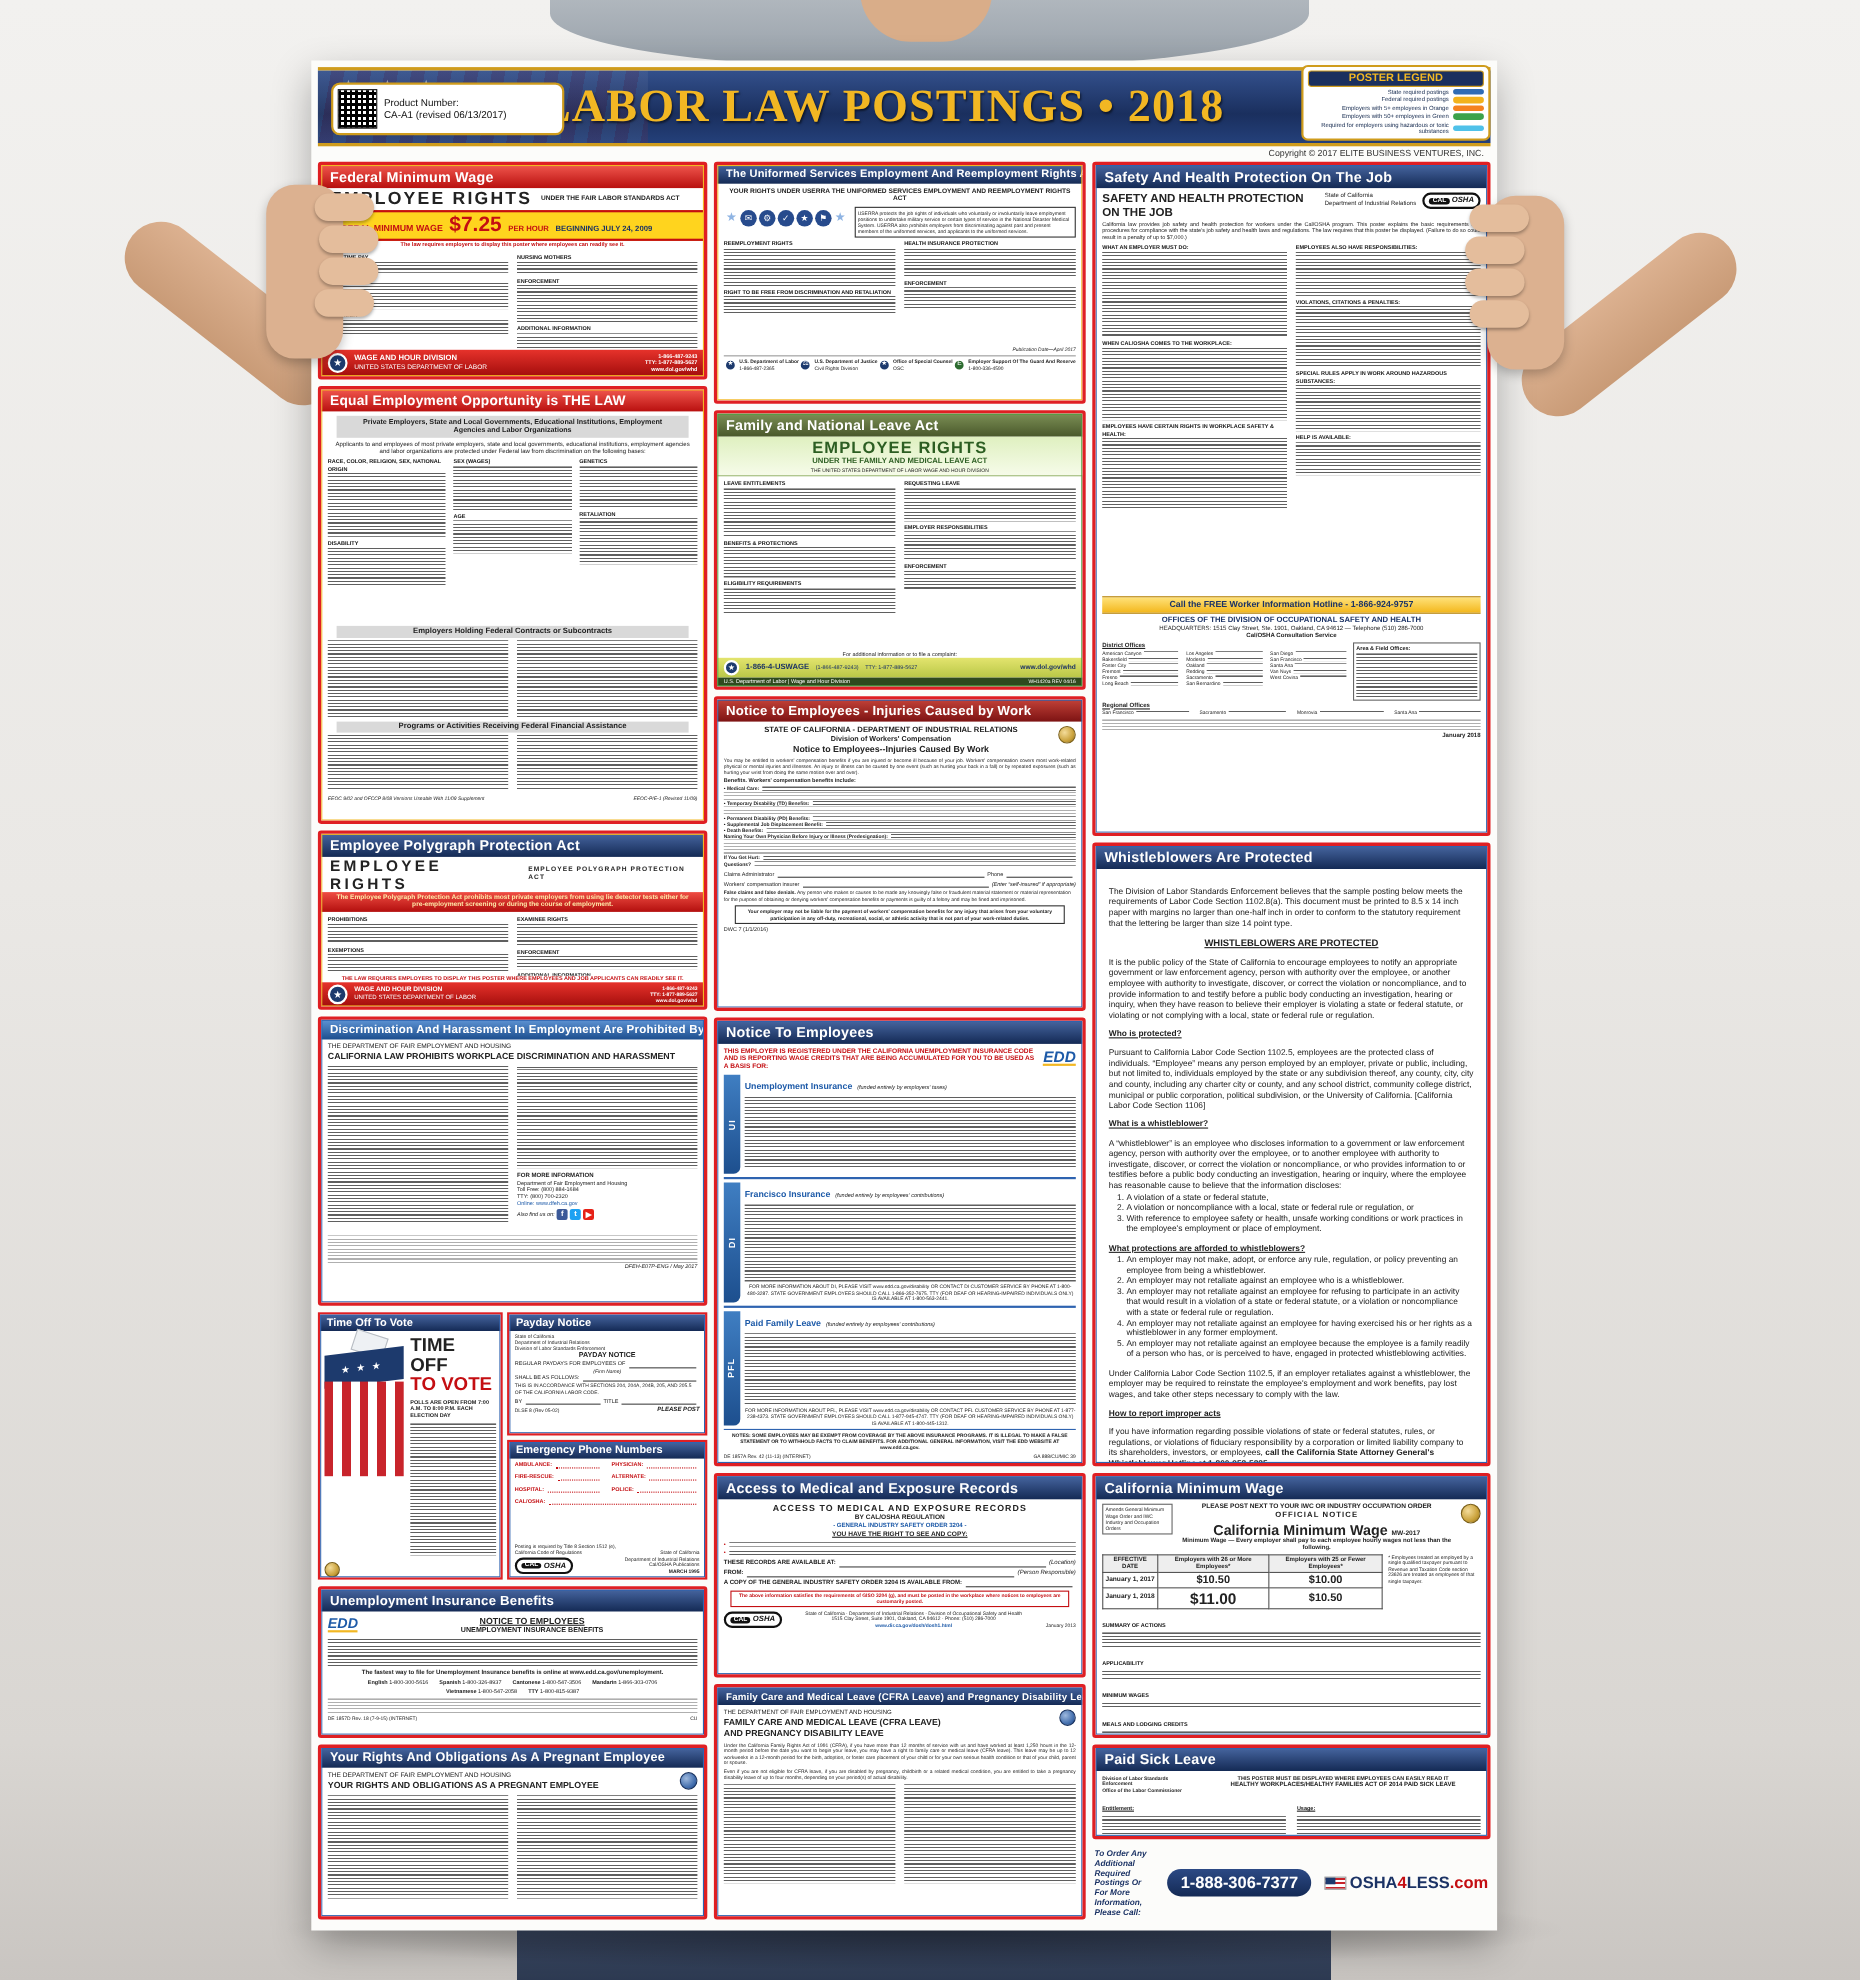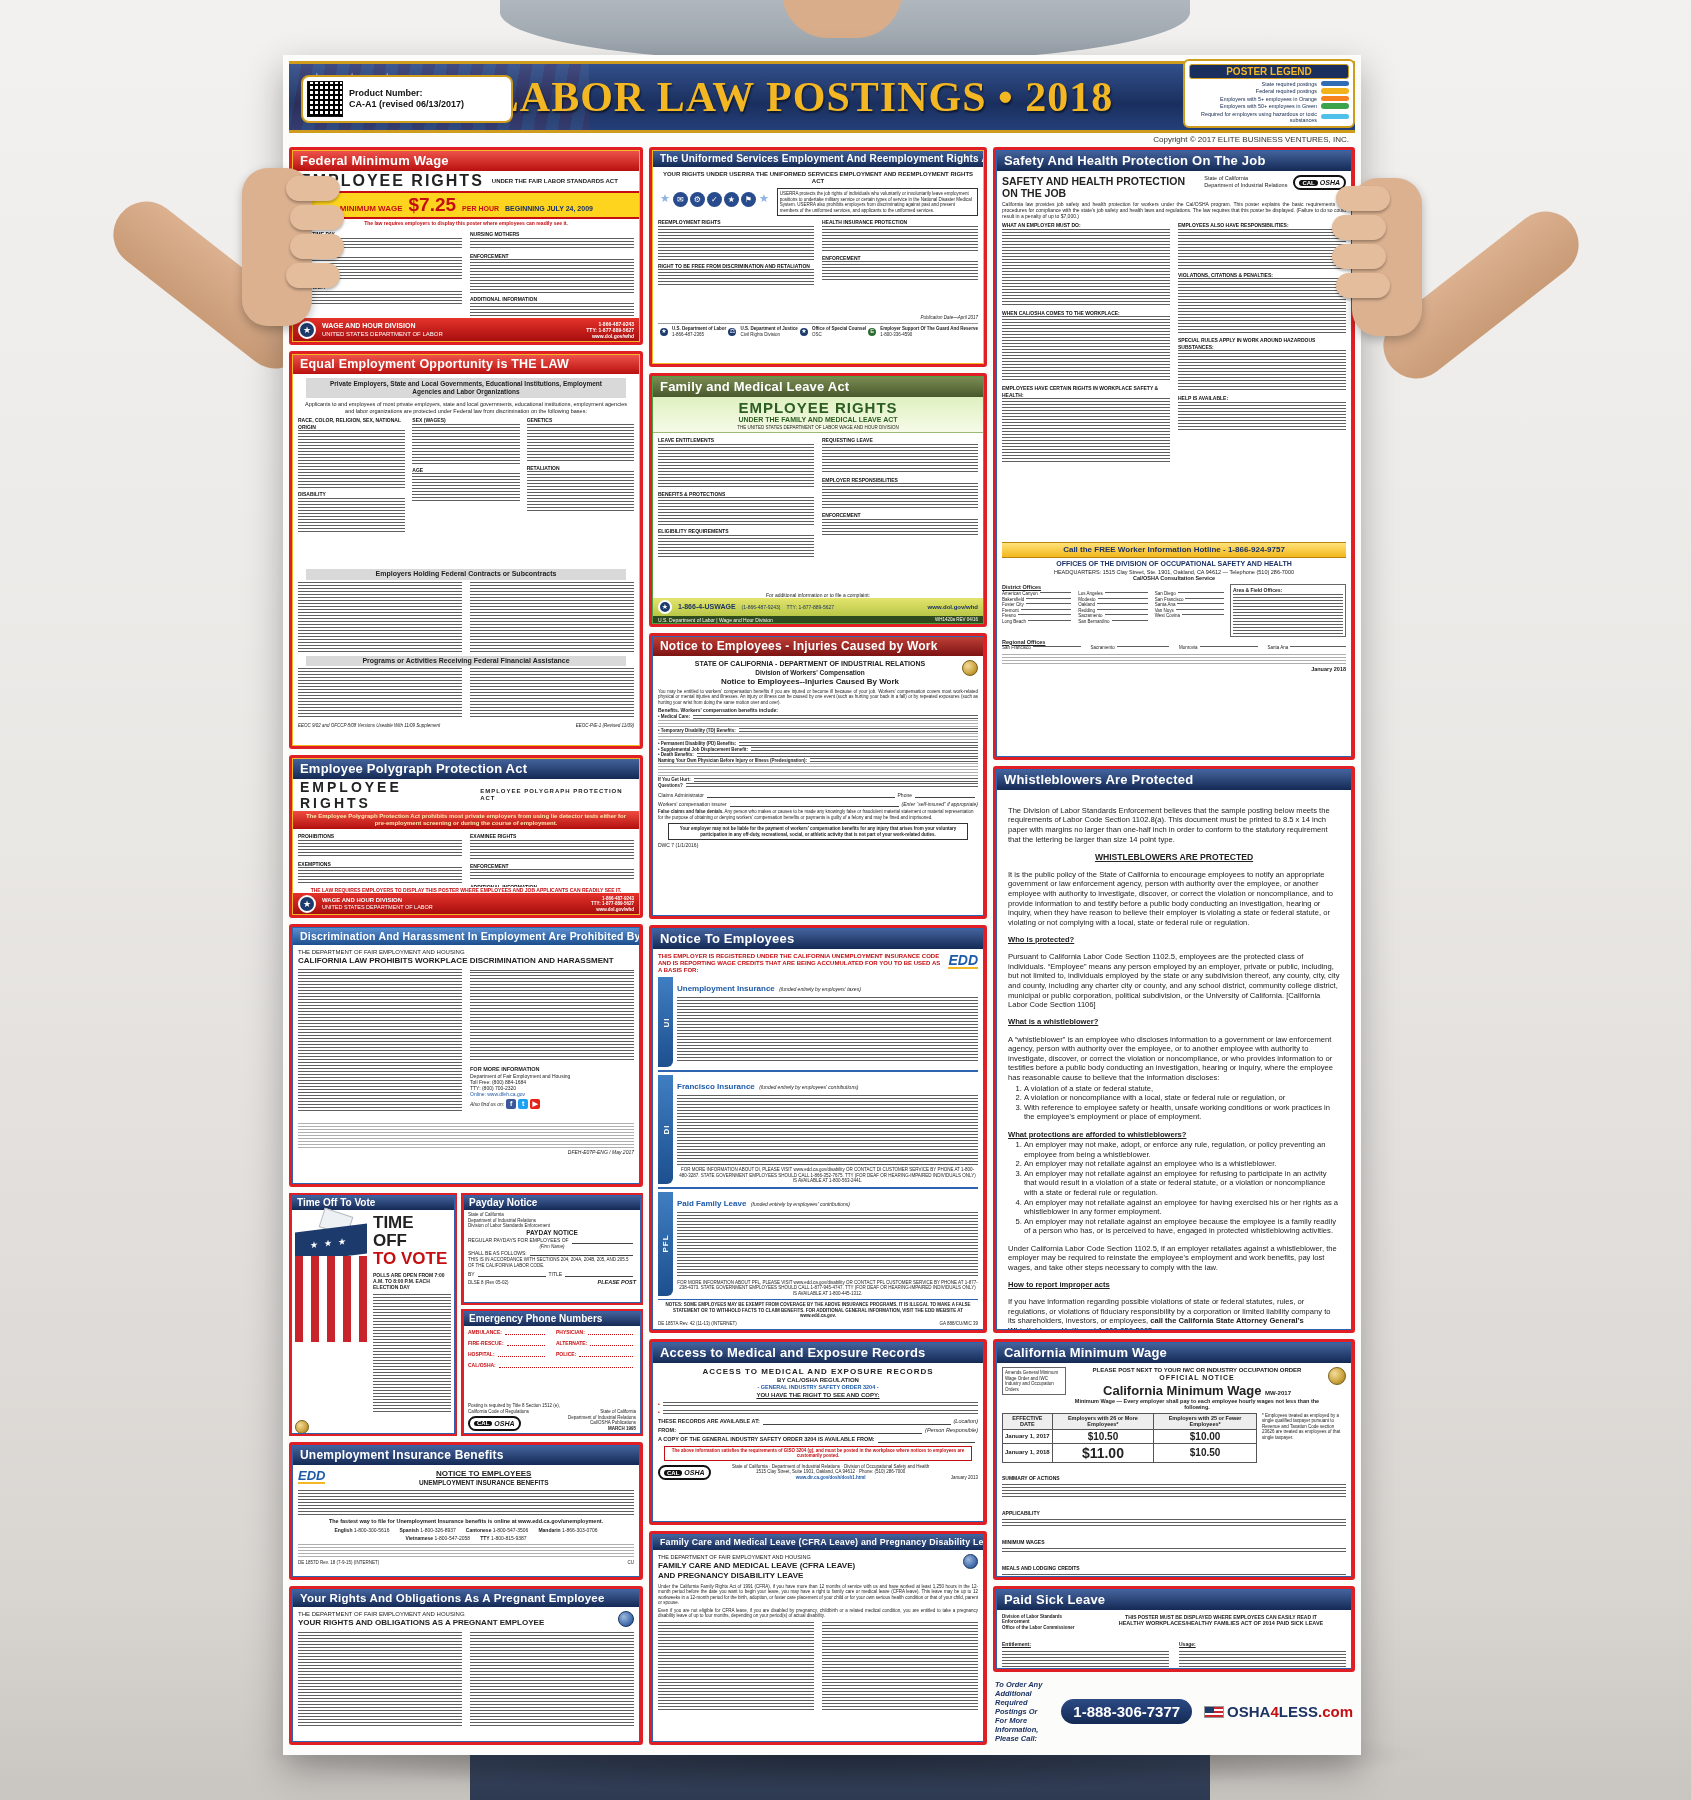--- a/index.html
+++ b/index.html
@@ -35,21 +35,21 @@
     background:linear-gradient(180deg,#33508c 0%,#1a2f5e 60%,#24407a 100%);display:flex;align-items:center;overflow:hidden}
   .masthead .flagmotif{position:absolute;left:0;top:0;bottom:0;width:300px;opacity:.35;
     background:repeating-linear-gradient(100deg,rgba(255,255,255,.16) 0 12px,rgba(170,40,50,.35) 12px 24px)}
   .masthead .stars{position:absolute;left:22px;top:6px;color:rgba(255,255,255,.5);font-size:13px;letter-spacing:10px}
   .m-title{position:relative;flex:1;text-align:center;font-family:"Liberation Serif",serif;font-weight:bold;
     font-size:42px;color:#f2b723;letter-spacing:1px;text-shadow:1px 2px 2px rgba(0,0,0,.55);padding-left:110px;padding-right:150px;white-space:nowrap}
   .product{position:absolute;left:12px;top:11px;width:212px;height:48px;background:#fff;border:2px solid #cf9c1c;
     border-radius:8px;display:flex;align-items:center;gap:6px;padding:4px;z-index:5}
   .qr{width:36px;height:36px;flex:none;border:1px solid #111;
     background-image:repeating-linear-gradient(0deg,#000 0 2px,transparent 2px 5px),repeating-linear-gradient(90deg,#000 0 2px,#fff 2px 5px)}
-  .prod-txt{font-size:9px;font-weight:bold;line-height:11px;color:#111}
+  .prod-txt{font-size:9px;font-weight:normal;line-height:11px;color:#111}
   .legend{position:absolute;right:6px;top:4px;width:172px;background:#fff;border:2px solid #cf9c1c;border-radius:6px;
     padding:3px 4px;z-index:6}
   .legend-h{background:#1a2f5e;color:#f2b723;font-weight:bold;text-align:center;font-size:10px;border:1px solid #cf9c1c;padding:1px 0;border-radius:3px}
   .legend-row{display:flex;justify-content:flex-end;align-items:center;gap:4px;margin-top:1.5px}
   .legend-row .lab{font-size:5.4px;line-height:6px;text-align:right;color:#13284d;max-width:118px}
   .chip{width:28px;height:5.5px;border-radius:3px;flex:none}
   .copyright{height:12px;text-align:right;font-size:8px;color:#333;padding:2px 6px 0 0}
   
   .cols{display:flex;gap:6px;height:1598px;margin-top:2px}
   .col{display:flex;flex-direction:column;gap:6px}
@@ -542,21 +542,21 @@
                 </span>
               <span class="row t45">
                   <span class="dolcirc" style="width:12px;height:12px;font-size:6px;margin-right:2px;background:#2c6b2f">E</span>
                   <span><span class="b">Employer Support Of The Guard And Reserve</span><br><span>1-800-336-4590</span></span>
                 </span>
             </div>
           </div>
         </section>
 
         <section class="sec green" style="height:254px">
-          <div class="shead hd-green">Family and Medical Leave Act</div>
+          <div class="shead hd-green">Family and National Leave Act</div>
           <div class="c" style="background:linear-gradient(180deg,#dff0c0,#f6fbe9);padding:2px 0;border-bottom:1px solid #9dba74">
             <div class="b grn" style="font-size:15px;letter-spacing:1px">EMPLOYEE RIGHTS</div>
             <div class="b grn t7">UNDER THE FAMILY AND MEDICAL LEAVE ACT</div>
             <div class="t45">THE UNITED STATES DEPARTMENT OF LABOR WAGE AND HOUR DIVISION</div>
           </div>
           <div class="sbody cols2">
             <div class="para">
                 <div class="h5">LEAVE ENTITLEMENTS</div>
                 <div class="gk" style="height:44px"></div>
               </div>

